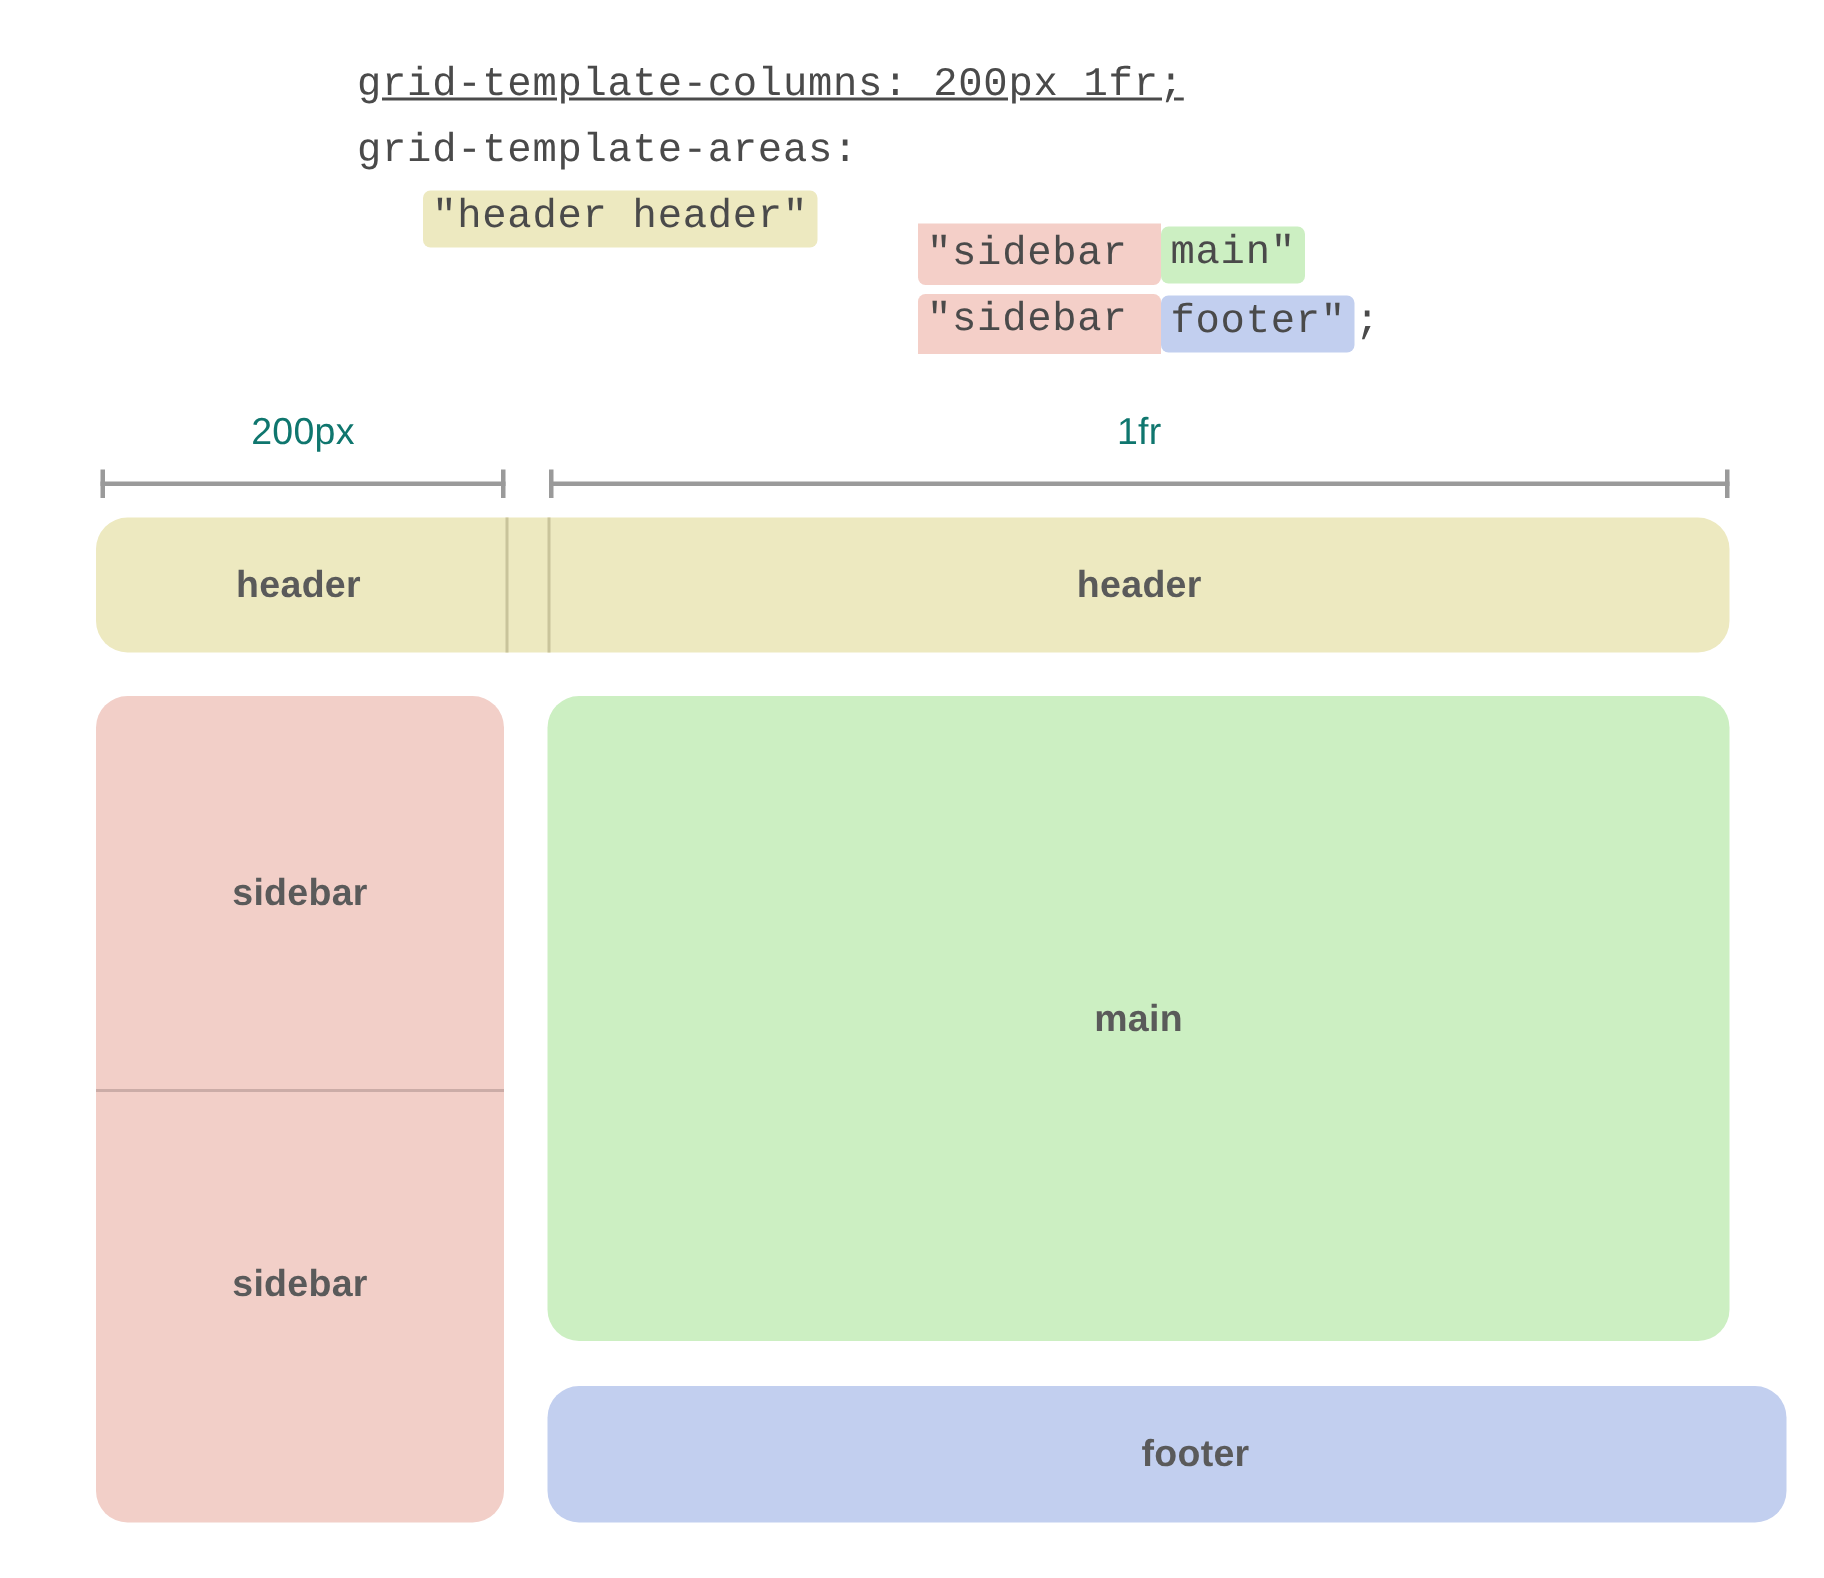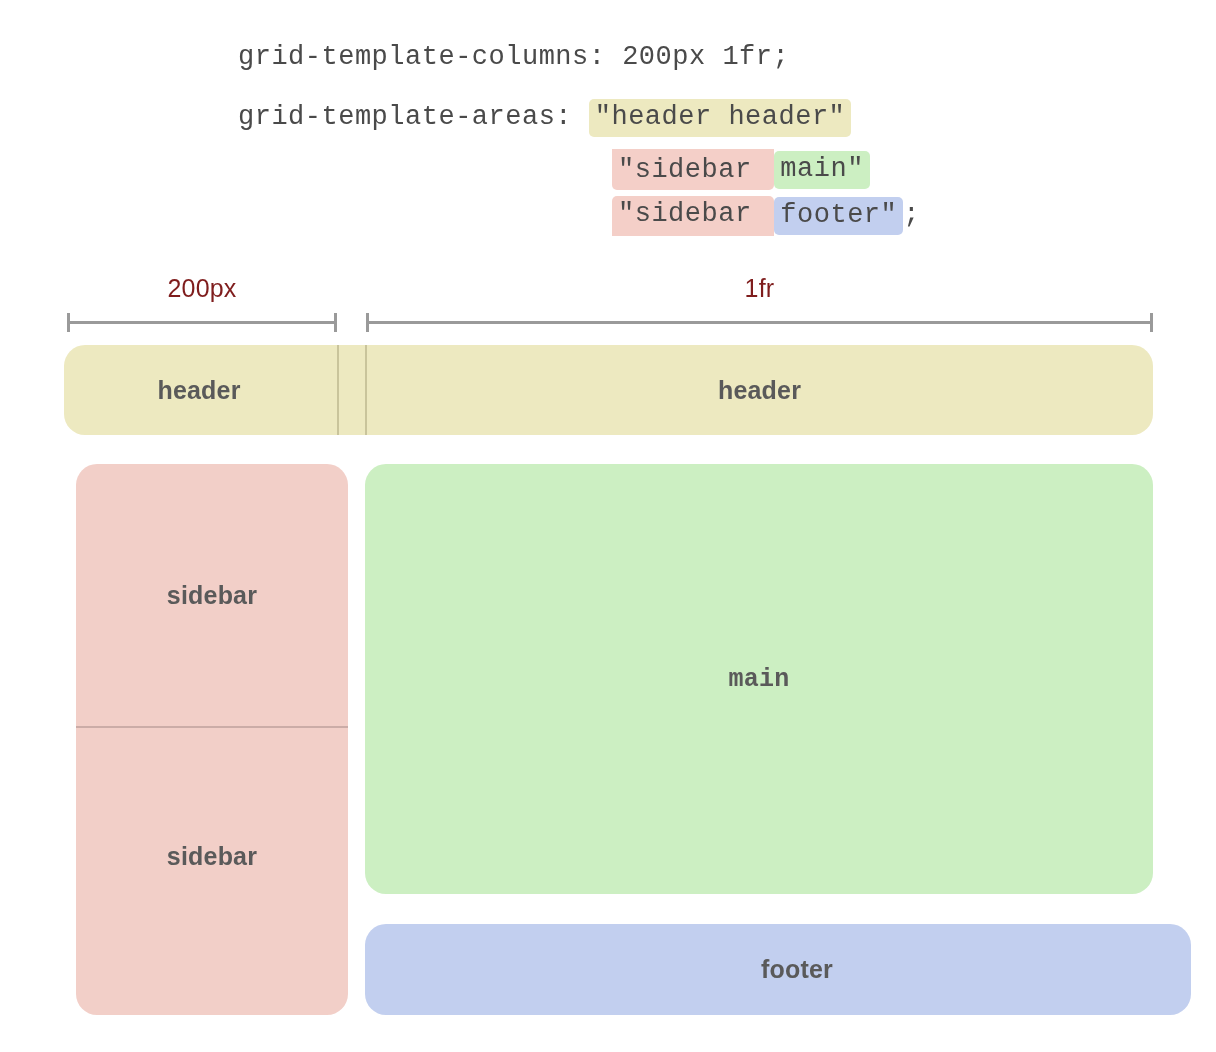--- a/index.html
+++ b/index.html
@@ -27,22 +27,22 @@
     color: #4a4a4a;
     letter-spacing: 0.5px;
   }
   .code-line {
     position: absolute;
     white-space: pre;
     height: 51px;
     display: flex;
     align-items: center;
   }
-  .code-line-1 { left: 238px; top: 0px; }
-  .code-line-2 { left: 238px; top: 60px; }
+  .code-line-1 { left: 238px; top: 0px; text-decoration: underline; }
+  .code-line-2 { left: 238px; top: 44px; flex-direction: column; }
   .code-line-3 { left: 612px; top: 112px; }
   .code-line-4 { left: 612px; top: 158px; }
 
   .hl {
     display: inline-block;
     padding: 5px 6px 6px 6px;
     border-radius: 5px;
     white-space: pre;
     line-height: 1;
   }
@@ -59,21 +59,21 @@
   .hl-sq-bottom {
     border-top-left-radius: 0;
     border-top-right-radius: 0;
     padding-top: 8px;
   }
 
   
   .measure-label {
     position: absolute;
     font-size: 25px;
-    color: #7f1d1d;
+    color: #0f766e;
     text-align: center;
     letter-spacing: 0.2px;
   }
   .measure-bar {
     position: absolute;
     height: 18px;
   }
   .measure-bar .line {
     position: absolute;
     left: 0;
@@ -102,22 +102,22 @@
   }
   .block-label {
     font-size: 25px;
     font-weight: bold;
     color: #5a5a5a;
     letter-spacing: 0.2px;
     position: absolute;
   }
 
   .blk-header  { background: #EDE9C0; }
-  .blk-sidebar { background: #F2CFC8; margin-left: 12px; }
-  .blk-main    { background: #CCEFC2; font-family: Liberation Mono, monospace; }
+  .blk-sidebar { background: #F2CFC8; }
+  .blk-main    { background: #CCEFC2; }
   .blk-footer  { background: #C2CFEF; }
 
   .divider-v {
     position: absolute;
     width: 2px;
     background: #C9C49B;
   }
   .divider-h {
     position: absolute;
     height: 2px;

